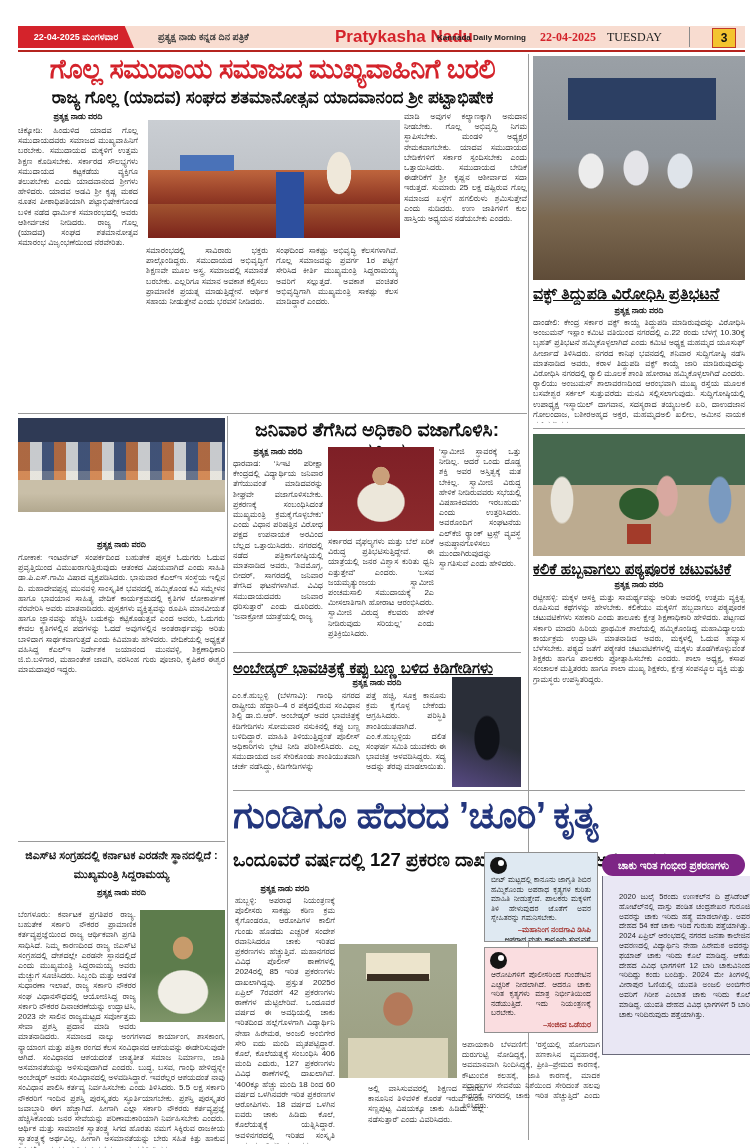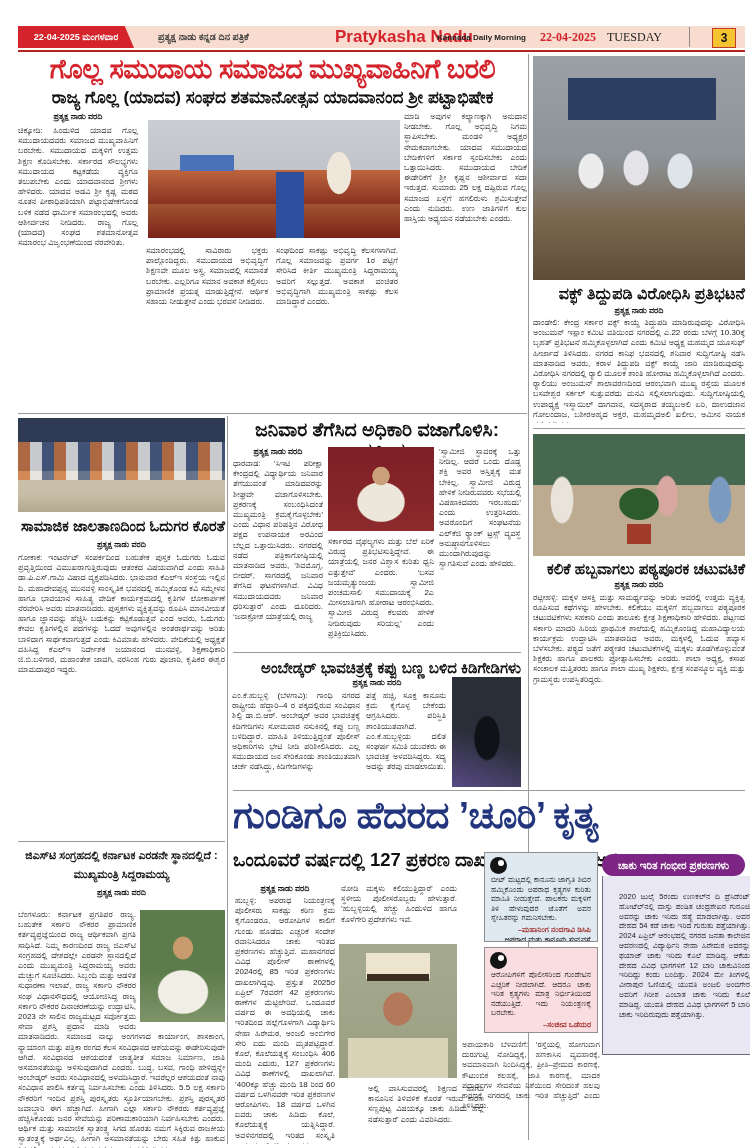--- a/index.html
+++ b/index.html
@@ -28,21 +28,21 @@
   .v-left{left:227px;top:416px;height:728px;}
   .r-center{left:233px;top:652px;width:288px;}
   .r-bottom{left:233px;top:790px;width:512px;}
   .r-waqf{left:533px;top:428px;width:212px;}
   .r-gst{left:18px;top:841px;width:207px;}
   
   .bt{font-size:8px;line-height:10.2px;text-align:justify;color:#1c1c1c;overflow:hidden;}
   .byline{font-size:8px;font-weight:bold;text-align:center;color:#111;}
   .hl-red{color:#d4232b;font-weight:bold;font-size:27px;text-align:center;line-height:30px;letter-spacing:-.5px;}
   .hl-sub{color:#101010;font-weight:bold;font-size:17px;text-align:center;line-height:20px;}
-  .hl-md{color:#101010;font-weight:bold;font-size:15px;text-align:right;line-height:17px;}
+  .hl-md{color:#101010;font-weight:bold;font-size:15px;text-align:left;line-height:17px;text-decoration:underline;}
   .hl-janivara{color:#101010;font-weight:bold;font-size:19px;text-align:center;line-height:21px;}
   .hl-blue{color:#23367d;font-weight:bold;font-size:37px;line-height:44px;letter-spacing:-.5px;}
   .hl-blue-sub{color:#101010;font-weight:bold;font-size:18.5px;text-align:left;line-height:24px;}
   .hl-gst{color:#101010;font-weight:bold;font-size:11px;text-align:center;line-height:19px;}
   
   .ph{position:absolute;background-repeat:no-repeat;background-color:#b9b4a8;}
   .ph-golla{left:148px;top:120px;width:252px;height:118px;
     background-image:
       radial-gradient(closest-side,#efe8da 0 66%,rgba(255,255,255,0) 70%),
       linear-gradient(#2d4f9e,#2d4f9e),
@@ -155,21 +155,20 @@
   <div class="abs hl-md" style="left:533px;top:285px;width:212px;font-size:16px;">ವಕ್ಫ್ ತಿದ್ದುಪಡಿ ವಿರೋಧಿಸಿ ಪ್ರತಿಭಟನೆ</div>
   <div class="abs byline" style="left:533px;top:306px;width:212px;">ಪ್ರತ್ಯಕ್ಷ ನಾಡು ವರದಿ</div>
   <div class="abs bt" style="left:533px;top:318px;width:212px;height:105px;">ದಾಂಡೇಲಿ: ಕೇಂದ್ರ ಸರ್ಕಾರ ವಕ್ಫ್ ಕಾಯ್ದೆ ತಿದ್ದುಪಡಿ ಮಾಡಿರುವುದನ್ನು ವಿರೋಧಿಸಿ ಅಂಜುಮನ್ ಇಸ್ಲಾಂ ಕಮಿಟಿ ವತಿಯಿಂದ ನಗರದಲ್ಲಿ ಎ.22 ರಂದು ಬೆಳಗ್ಗೆ 10.30ಕ್ಕೆ ಬೃಹತ್ ಪ್ರತಿಭಟನೆ ಹಮ್ಮಿಕೊಳ್ಳಲಾಗಿದೆ ಎಂದು ಕಮಿಟಿ ಅಧ್ಯಕ್ಷ ಮಹಮ್ಮದ ಯೂಸುಫ್ ಹೀರ್ಜಾದೆ ತಿಳಿಸಿದರು. ನಗರದ ಕಾನಿಫ ಭವನದಲ್ಲಿ ಶನಿವಾರ ಸುದ್ದಿಗೋಷ್ಠಿ ನಡೆಸಿ ಮಾತನಾಡಿದ ಅವರು, ಕರಾಳ ತಿದ್ದುಪಡಿ ವಕ್ಫ್ ಕಾಯ್ದೆ ಜಾರಿ ಮಾಡಿರುವುದನ್ನು ವಿರೋಧಿಸಿ ನಗರದಲ್ಲಿ ರ‍್ಯಾಲಿ ಮೂಲಕ ಶಾಂತಿ ಹೋರಾಟ ಹಮ್ಮಿಕೊಳ್ಳಲಾಗಿದೆ ಎಂದರು. ರ‍್ಯಾಲಿಯು ಅಂಜುಮನ್ ಶಾಲಾವರಣದಿಂದ ಆರಂಭವಾಗಿ ಮುಖ್ಯ ರಸ್ತೆಯ ಮೂಲಕ ಬಸವೇಶ್ವರ ಸರ್ಕಲ್ ಸುತ್ತುವರೆದು ಮನವಿ ಸಲ್ಲಿಸಲಾಗುವುದು. ಸುದ್ದಿಗೋಷ್ಠಿಯಲ್ಲಿ ಉಪಾಧ್ಯಕ್ಷ ಇಸ್ಮಾಯಿಲ್ ದಾಗವಾನ, ಸದಸ್ಯರಾದ ತಯ್ಯಬಅಲಿ ಏರಿ, ದಾಉದಜಾನ ಗೋಲಂದಾಜ, ಬಶೀರಅಹ್ಮದ ಅಕ್ತರ, ಮಹಮ್ಮದಅಲಿ ಖಲೀಲ, ಅಮೀನ ನಾಯಕ ಮತ್ತಿತರರಿದ್ದರು.</div>
 
   <div class="ph ph-kalike"></div>
   <div class="abs hl-md" style="left:533px;top:560px;width:212px;">ಕಲಿಕೆ ಹಬ್ಬವಾಗಲು ಪಠ್ಯಪೂರಕ ಚಟುವಟಿಕೆ</div>
   <div class="abs byline" style="left:533px;top:580px;width:212px;">ಪ್ರತ್ಯಕ್ಷ ನಾಡು ವರದಿ</div>
   <div class="abs bt" style="left:533px;top:593px;width:212px;height:193px;">ರಟ್ಟೀಹಳ್ಳಿ: ಮಕ್ಕಳ ಆಸಕ್ತಿ ಮತ್ತು ಸಾಮರ್ಥ್ಯವನ್ನು ಅರಿತು ಅವರಲ್ಲಿ ಉತ್ತಮ ವ್ಯಕ್ತಿತ್ವ ರೂಪಿಸುವ ಕಥೆಗಳನ್ನು ಹೇಳಬೇಕು. ಕಲಿಕೆಯು ಮಕ್ಕಳಿಗೆ ಹಬ್ಬವಾಗಲು ಪಠ್ಯಪೂರಕ ಚಟುವಟಿಕೆಗಳು ಸಹಕಾರಿ ಎಂದು ತಾಲೂಕು ಕ್ಷೇತ್ರ ಶಿಕ್ಷಣಾಧಿಕಾರಿ ಹೇಳಿದರು. ಪಟ್ಟಣದ ಸರ್ಕಾರಿ ಮಾದರಿ ಹಿರಿಯ ಪ್ರಾಥಮಿಕ ಶಾಲೆಯಲ್ಲಿ ಹಮ್ಮಿಕೊಂಡಿದ್ದ ಮಹಾವಿದ್ಯಾಲಯ ಕಾರ್ಯಕ್ರಮ ಉದ್ಘಾಟಿಸಿ ಮಾತನಾಡಿದ ಅವರು, ಮಕ್ಕಳಲ್ಲಿ ಓದುವ ಹವ್ಯಾಸ ಬೆಳೆಸಬೇಕು. ಪಠ್ಯದ ಜತೆಗೆ ಪಠ್ಯೇತರ ಚಟುವಟಿಕೆಗಳಲ್ಲಿ ಮಕ್ಕಳು ತೊಡಗಿಕೊಳ್ಳುವಂತೆ ಶಿಕ್ಷಕರು ಹಾಗೂ ಪಾಲಕರು ಪ್ರೋತ್ಸಾಹಿಸಬೇಕು ಎಂದರು. ಶಾಲಾ ಅಧ್ಯಕ್ಷ, ಕಸಾಪ ಸಂಚಾಲಕ ಮತ್ತಿತರರು ಹಾಗೂ ಶಾಲಾ ಮುಖ್ಯ ಶಿಕ್ಷಕರು, ಕ್ಷೇತ್ರ ಸಂಪನ್ಮೂಲ ವ್ಯಕ್ತಿ ಮತ್ತು ಗ್ರಾಮಸ್ಥರು ಉಪಸ್ಥಿತರಿದ್ದರು.</div>
 
   <div class="ph ph-social"></div>
-  <div class="abs hl-md" style="left:18px;top:518px;width:207px;font-size:14.5px;">ಸಾಮಾಜಿಕ ಜಾಲತಾಣದಿಂದ ಓದುಗರ ಕೊರತೆ</div>
   <div class="abs byline" style="left:18px;top:540px;width:207px;">ಪ್ರತ್ಯಕ್ಷ ನಾಡು ವರದಿ</div>
   <div class="abs bt" style="left:18px;top:553px;width:207px;height:283px;">ಗೋಕಾಕ: ಇಂಟರ್ನೆಟ್ ಸಂಪರ್ಕದಿಂದ ಬಹುತೇಕ ಪುಸ್ತಕ ಓದುಗರು ಓದುವ ಪ್ರವೃತ್ತಿಯಿಂದ ವಿಮುಖರಾಗುತ್ತಿರುವುದು ಆತಂಕದ ವಿಷಯವಾಗಿದೆ ಎಂದು ಸಾಹಿತಿ ಡಾ.ಪಿ.ಎಸ್.ಗಾಮಿ ವಿಷಾದ ವ್ಯಕ್ತಪಡಿಸಿದರು. ಭಾನುವಾರ ಕೆಎಲ್‌ಇ ಸಂಸ್ಥೆಯ ಇಲ್ಲಿನ ದಿ. ಮಹಾದೇವಪ್ಪನ್ನ ಮುನವಳ್ಳಿ ಸಾಂಸ್ಕೃತಿಕ ಭವನದಲ್ಲಿ ಹಮ್ಮಿಕೊಂಡ ಕವಿ ಸಮ್ಮೇಳನ ಹಾಗೂ ಭಾವಯಾನ ಸಾಹಿತ್ಯ ವೇದಿಕೆ ಕಾರ್ಯಕ್ರಮದಲ್ಲಿ ಕೃತಿಗಳ ಲೋಕಾರ್ಪಣೆ ನೆರವೇರಿಸಿ ಅವರು ಮಾತನಾಡಿದರು. ಪುಸ್ತಕಗಳು ವ್ಯಕ್ತಿತ್ವವನ್ನು ರೂಪಿಸಿ ಮಾನವೀಯತೆ ಹಾಗೂ ಜ್ಞಾನವನ್ನು ಹೆಚ್ಚಿಸಿ ಬದುಕನ್ನು ಕಟ್ಟಿಕೊಡುತ್ತವೆ ಎಂದ ಅವರು, ಓದುಗರು ಕೇವಲ ಕೃತಿಗಳಲ್ಲಿನ ಪದಗಳನ್ನು ಓದದೆ ಅವುಗಳಲ್ಲಿನ ಅಂತರಾರ್ಥವನ್ನು ಅರಿತು ಬಾಳಿದಾಗ ಸಾರ್ಥಕವಾಗುತ್ತದೆ ಎಂದು ಕಿವಿಮಾತು ಹೇಳಿದರು. ವೇದಿಕೆಯಲ್ಲಿ ಅಧ್ಯಕ್ಷತೆ ವಹಿಸಿದ್ದ ಕೆಎಲ್‌ಇ ನಿರ್ದೇಶಕ ಜಯಾನಂದ ಮುನವಳ್ಳಿ, ಶಿಕ್ಷಣಾಧಿಕಾರಿ ಜಿ.ಬಿ.ಬಳಿಗಾರ, ಮಹಾಂತೇಶ ಜಾವಗಿ, ನರಸಿಂಹ ಗುರು ಪೂಜಾರಿ, ಕೃಷಿಕರ ಈಶ್ವರ ಮಾಮದಾಪುರ ಇದ್ದರು.</div>
 
   <div class="abs hl-janivara" style="left:233px;top:419px;width:288px;">ಜನಿವಾರ ತೆಗೆಸಿದ ಅಧಿಕಾರಿ ವಜಾಗೊಳಿಸಿ: ಅರವಿಂದ</div>
   <div class="abs byline" style="left:233px;top:447px;width:90px;">ಪ್ರತ್ಯಕ್ಷ ನಾಡು ವರದಿ</div>
   <div class="abs bt" style="left:233px;top:459px;width:90px;height:190px;">ಧಾರವಾಡ: ‘ಸಿಇಟಿ ಪರೀಕ್ಷಾ ಕೇಂದ್ರದಲ್ಲಿ ವಿದ್ಯಾರ್ಥಿಯ ಜನಿವಾರ ತೆಗೆಯುವಂತೆ ಮಾಡಿದವರನ್ನು ಶೀಘ್ರವೇ ವಜಾಗೊಳಿಸಬೇಕು. ಪ್ರಕರಣಕ್ಕೆ ಸಂಬಂಧಿಸಿದಂತೆ ಮುಖ್ಯಮಂತ್ರಿ ಕ್ರಮಕೈಗೊಳ್ಳಬೇಕು’ ಎಂದು ವಿಧಾನ ಪರಿಷತ್ತಿನ ವಿರೋಧ ಪಕ್ಷದ ಉಪನಾಯಕ ಅರವಿಂದ ಬೆಲ್ಲದ ಒತ್ತಾಯಿಸಿದರು. ನಗರದಲ್ಲಿ ನಡೆದ ಪತ್ರಿಕಾಗೋಷ್ಠಿಯಲ್ಲಿ ಮಾತನಾಡಿದ ಅವರು, ‘ಶಿವಮೊಗ್ಗ, ಬೀದರ್, ಸಾಗರದಲ್ಲಿ ಜನಿವಾರ ತೆಗೆಸಿದ ಘಟನೆಗಳಾಗಿವೆ. ವಿವಿಧ ಸಮುದಾಯದವರು ಜನಿವಾರ ಧರಿಸುತ್ತಾರೆ’ ಎಂದು ದೂರಿದರು. ‘ಜನಾಕ್ರೋಶ ಯಾತ್ರೆಯಲ್ಲಿ ರಾಜ್ಯ</div>
   <div class="ph ph-janivara"></div>
   <div class="abs bt" style="left:328px;top:537px;width:106px;height:112px;">ಸರ್ಕಾರದ ವೈಫಲ್ಯಗಳು ಮತ್ತು ಬೆಲೆ ಏರಿಕೆ ವಿರುದ್ಧ ಪ್ರತಿಭಟಿಸುತ್ತಿದ್ದೇವೆ. ಈ ಯಾತ್ರೆಯಲ್ಲಿ ಜನರ ವಿಶ್ವಾಸ ಕುರಿತು ಧ್ವನಿ ಎತ್ತುತ್ತೇವೆ’ ಎಂದರು. ‘ಬಸವ ಜಯಮೃತ್ಯುಂಜಯ ಸ್ವಾಮೀಜಿ ಪಂಚಮಸಾಲಿ ಸಮುದಾಯಕ್ಕೆ 2ಎ ಮೀಸಲಾತಿಗಾಗಿ ಹೋರಾಟ ಆರಂಭಿಸಿದರು. ಸ್ವಾಮೀಜಿ ವಿರುದ್ಧ ಕೆಲವರು ಹೇಳಿಕೆ ನೀಡಿರುವುದು ಸರಿಯಲ್ಲ’ ಎಂದು ಪ್ರತಿಕ್ರಿಯಿಸಿದರು.</div>
   <div class="abs bt" style="left:439px;top:447px;width:82px;height:202px;">‘ಸ್ವಾಮೀಜಿ ಸ್ಥಾವರಕ್ಕೆ ಒತ್ತು ನೀಡಿಲ್ಲ. ಆದರೆ ಒಂದು ದೊಡ್ಡ ಶಕ್ತಿ ಅವರ ಅಸ್ತಿತ್ವಕ್ಕೆ ಮತ ಬೇಕಿಲ್ಲ. ಸ್ವಾಮೀಜಿ ವಿರುದ್ಧ ಹೇಳಿಕೆ ನೀಡಿರುವವರು ಸಭೆಯಲ್ಲಿ ವಿಷಹಾಕಿದವರು ಇರಬಹುದು’ ಎಂದು ಉತ್ತರಿಸಿದರು. ಅವರೊಂದಿಗೆ ಸಂಘಟನೆಯ ಎಲ್‌ಕೆಜಿ ರ‍್ಯಾಂಕ್ ಟ್ರಸ್ಟ್ ವ್ಯವಸ್ಥೆ ಅನುಷ್ಠಾನಗೊಳಿಸಲು ಮುಂದಾಗಿರುವುದನ್ನು ಸ್ವಾಗತಿಸುವೆ ಎಂದು ಹೇಳಿದರು.</div>
 
@@ -182,21 +181,20 @@
   <div class="abs hl-gst" style="left:18px;top:846px;width:207px;">ಜಿಎಸ್‌ಟಿ ಸಂಗ್ರಹದಲ್ಲಿ ಕರ್ನಾಟಕ ಎರಡನೇ ಸ್ಥಾನದಲ್ಲಿದೆ : ಮುಖ್ಯಮಂತ್ರಿ ಸಿದ್ದರಾಮಯ್ಯ</div>
   <div class="abs byline" style="left:18px;top:888px;width:207px;">ಪ್ರತ್ಯಕ್ಷ ನಾಡು ವರದಿ</div>
   <div class="abs bt" style="left:18px;top:910px;width:207px;height:243px;">
     <span class="ph-cm"></span><span>ಬೆಂಗಳೂರು: ಕರ್ನಾಟಕ ಪ್ರಗತಿಪರ ರಾಜ್ಯ. ಬಹುತೇಕ ಸರ್ಕಾರಿ ನೌಕರರ ಪ್ರಾಮಾಣಿಕ ಕರ್ತವ್ಯಪ್ರಜ್ಞೆಯಿಂದ ರಾಜ್ಯ ಆರ್ಥಿಕವಾಗಿ ಪ್ರಗತಿ ಸಾಧಿಸಿದೆ. ನಿಮ್ಮ ಕಾರಣದಿಂದ ರಾಜ್ಯ ಜಿಎಸ್‌ಟಿ ಸಂಗ್ರಹದಲ್ಲಿ ದೇಶದಲ್ಲೇ ಎರಡನೇ ಸ್ಥಾನದಲ್ಲಿದೆ ಎಂದು ಮುಖ್ಯಮಂತ್ರಿ ಸಿದ್ದರಾಮಯ್ಯ ಅವರು ಮೆಚ್ಚುಗೆ ಸೂಚಿಸಿದರು. ಸಿಬ್ಬಂದಿ ಮತ್ತು ಆಡಳಿತ ಸುಧಾರಣಾ ಇಲಾಖೆ, ರಾಜ್ಯ ಸರ್ಕಾರಿ ನೌಕರರ ಸಂಘ ವಿಧಾನಸೌಧದಲ್ಲಿ ಆಯೋಜಿಸಿದ್ದ ರಾಜ್ಯ ಸರ್ಕಾರಿ ನೌಕರರ ದಿನಾಚರಣೆಯನ್ನು ಉದ್ಘಾಟಿಸಿ, 2023 ನೇ ಸಾಲಿನ ರಾಜ್ಯಮಟ್ಟದ ಸರ್ವೋತ್ತಮ ಸೇವಾ ಪ್ರಶಸ್ತಿ ಪ್ರದಾನ ಮಾಡಿ ಅವರು ಮಾತನಾಡಿದರು. ಸಮಾಜದ ನಾಲ್ಕು ಅಂಗಗಳಾದ ಕಾರ್ಯಾಂಗ, ಶಾಸಕಾಂಗ, ನ್ಯಾಯಾಂಗ ಮತ್ತು ಪತ್ರಿಕಾ ರಂಗದ ಕೆಲಸ ಸಂವಿಧಾನದ ಆಶಯವನ್ನು ಈಡೇರಿಸುವುದೇ ಆಗಿದೆ. ಸಂವಿಧಾನದ ಆಶಯದಂತೆ ಜಾತ್ಯತೀತ ಸಮಾಜ ನಿರ್ಮಾಣ, ಜಾತಿ ಅಸಮಾನತೆಯನ್ನು ಅಳಿಸುವುದಾಗಿದೆ ಎಂದರು. ಬುದ್ಧ, ಬಸವ, ಗಾಂಧಿ ಹೇಳಿದ್ದನ್ನೇ ಅಂಬೇಡ್ಕರ್ ಅವರು ಸಂವಿಧಾನದಲ್ಲಿ ಅಳವಡಿಸಿದ್ದಾರೆ. ಇವರೆಲ್ಲರ ಆಶಯದಂತೆ ನಾವು ಸಂವಿಧಾನ ಪಾಲಿಸಿ ಕರ್ತವ್ಯ ನಿರ್ವಹಿಸಬೇಕು ಎಂದು ತಿಳಿಸಿದರು. 5.5 ಲಕ್ಷ ಸರ್ಕಾರಿ ನೌಕರರಿಗೆ ಇಂದಿನ ಪ್ರಶಸ್ತಿ ಪುರಸ್ಕೃತರು ಸ್ಫೂರ್ತಿಯಾಗಬೇಕು. ಪ್ರಶಸ್ತಿ ಪುರಸ್ಕೃತರ ಜವಾಬ್ದಾರಿ ಈಗ ಹೆಚ್ಚಾಗಿದೆ. ಹೀಗಾಗಿ ಎಲ್ಲಾ ಸರ್ಕಾರಿ ನೌಕರರು ಕರ್ತವ್ಯಪ್ರಜ್ಞೆ ಹೆಚ್ಚಿಸಿಕೊಂಡು ಜನರ ಸೇವೆಯನ್ನು ಪರಿಣಾಮಕಾರಿಯಾಗಿ ನಿರ್ವಹಿಸಬೇಕು ಎಂದರು. ಆರ್ಥಿಕ ಮತ್ತು ಸಾಮಾಜಿಕ ಸ್ವಾತಂತ್ರ್ಯ ಸಿಗದ ಹೊರತು ನಮಗೆ ಸಿಕ್ಕಿರುವ ರಾಜಕೀಯ ಸ್ವಾತಂತ್ರ್ಯಕ್ಕೆ ಅರ್ಥವಿಲ್ಲ. ಹೀಗಾಗಿ ಅಸಮಾನತೆಯನ್ನು ಬೇರು ಸಹಿತ ಕಿತ್ತು ಹಾಕುವ ದಿಕ್ಕಿನಲ್ಲಿ ನಾವು ಕರ್ತವ್ಯ ನಿರ್ವಹಿಸಬೇಕು ಎಂದು ಕರೆ ನೀಡಿದರು.</span>
   </div>
 
   <div class="abs hl-blue" style="left:233px;top:794px;width:512px;">ಗುಂಡಿಗೂ ಹೆದರದ ’ಚೂರಿ’ ಕೃತ್ಯ</div>
   <div class="abs hl-blue-sub" style="left:233px;top:848px;width:512px;">ಒಂದೂವರೆ ವರ್ಷದಲ್ಲಿ 127 ಪ್ರಕರಣ ದಾಖಲು; 406 ಮಂದಿ ಆರೋಪಿಗಳು</div>
   <div class="abs byline" style="left:237px;top:884px;width:96px;">ಪ್ರತ್ಯಕ್ಷ ನಾಡು ವರದಿ</div>
   <div class="abs bt" style="left:235px;top:896px;width:100px;height:248px;">ಹುಬ್ಬಳ್ಳಿ: ಅಪರಾಧ ನಿಯಂತ್ರಣಕ್ಕೆ ಪೊಲೀಸರು ಸಾಕಷ್ಟು ಕಠಿಣ ಕ್ರಮ ಕೈಗೊಂಡರೂ, ಆರೋಪಿಗಳ ಕಾಲಿಗೆ ಗುಂಡು ಹೊಡೆದು ಎಚ್ಚರಿಕೆ ಸಂದೇಶ ರವಾನಿಸಿದರೂ ಚಾಕು ಇರಿತದ ಪ್ರಕರಣಗಳು ಹೆಚ್ಚುತ್ತಿವೆ. ಮಹಾನಗರದ ವಿವಿಧ ಪೊಲೀಸ್ ಠಾಣೆಗಳಲ್ಲಿ 2024ರಲ್ಲಿ 85 ಇರಿತ ಪ್ರಕರಣಗಳು ದಾಖಲಾಗಿದ್ದವು. ಪ್ರಸ್ತುತ 2025ರ ಏಪ್ರಿಲ್ 7ರವರೆಗೆ 42 ಪ್ರಕರಣಗಳು ಠಾಣೆಗಳ ಮೆಟ್ಟಿಲೇರಿವೆ. ಒಂದೂವರೆ ವರ್ಷದ ಈ ಅವಧಿಯಲ್ಲಿ ಚಾಕು ಇರಿತದಿಂದ ಹಲ್ಲೆಗೊಳಗಾಗಿ ವಿದ್ಯಾರ್ಥಿನಿ ನೇಹಾ ಹಿರೇಮಠ, ಅಂಜಲಿ ಅಂಬಿಗೇರ ಸೇರಿ ಐದು ಮಂದಿ ಮೃತಪಟ್ಟಿದ್ದಾರೆ. ಕೊಲೆ, ಕೊಲೆಯತ್ನಕ್ಕೆ ಸಂಬಂಧಿಸಿ 406 ಮಂದಿ ಎದುರು, 127 ಪ್ರಕರಣಗಳು ವಿವಿಧ ಠಾಣೆಗಳಲ್ಲಿ ದಾಖಲಾಗಿವೆ. ‘400ಕ್ಕೂ ಹೆಚ್ಚು ಮಂದಿ 18 ರಿಂದ 60 ವರ್ಷದ ಒಳಗಿನವರೇ ಇರಿತ ಪ್ರಕರಣಗಳ ಆರೋಪಿಗಳು. 18 ವರ್ಷದ ಒಳಗಿನ ಐವರು ಚಾಕು ಹಿಡಿದು ಕೊಲೆ, ಕೊಲೆಯತ್ನಕ್ಕೆ ಯತ್ನಿಸಿದ್ದಾರೆ. ಅವಳಿನಗರದಲ್ಲಿ ಇರಿತದ ಸಂಸ್ಕೃತಿ ಸಾಮಾನ್ಯವಾಗಿದ್ದರಿಂದ, ಅದನ್ನು</div>
-  <div class="abs bt" style="left:341px;top:884px;width:116px;height:56px;">ನೋಡಿ ಮಕ್ಕಳು ಕಲಿಯುತ್ತಿದ್ದಾರೆ’ ಎಂದು ಸ್ಥಳೀಯ ಪೊಲೀಸರೊಬ್ಬರು ಹೇಳುತ್ತಾರೆ. ‘ಹುಬ್ಬಳ್ಳಿಯಲ್ಲಿ ಹೆಚ್ಚು ಹಿಂದುಳಿದ ಹಾಗೂ ಕೊಳೆಗೇರಿ ಪ್ರದೇಶಗಳು ಇವೆ.</div>
   <div class="ph ph-officer"></div>
   <div class="abs bt" style="left:341px;top:1084px;width:116px;height:60px;margin-left:27px;">ಅಲ್ಲಿ ವಾಸಿಸುವವರಲ್ಲಿ ಶಿಕ್ಷಣದ ಹಾಗೂ ಕಾನೂನಿನ ತಿಳಿವಳಿಕೆ ಕೊರತೆ ಇರುವ ಕಾರಣ ಸಣ್ಣಪುಟ್ಟ ವಿಷಯಕ್ಕೂ ಚಾಕು ಹಿಡಿದು ಹಲ್ಲೆ ನಡೆಸುತ್ತಾರೆ’ ಎಂದು ವಿವರಿಸಿದರು.</div>
   <div class="abs bt" style="left:462px;top:1040px;width:138px;height:104px;font-size:7.8px;">ಅಪಾಯಕಾರಿ ಬೆಳವಣಿಗೆ: ‘ರಸ್ತೆಯಲ್ಲಿ ಹೋಗುವಾಗ ದುರುಗುಟ್ಟಿ ನೋಡಿದ್ದಕ್ಕೆ, ಹಣಕಾಸಿನ ವ್ಯವಹಾರಕ್ಕೆ, ಅವಮಾನವಾಗಿ ನಿಂದಿಸಿದ್ದಕ್ಕೆ, ಪ್ರೀತಿ–ಪ್ರೇಮದ ಕಾರಣಕ್ಕೆ, ಕೌಟುಂಬಿಕ ಕಲಹಕ್ಕೆ, ಜಾತಿ ಕಾರಣಕ್ಕೆ, ಮಾದಕ ಪದಾರ್ಥಗಳ ಸೇವನೆಯ ನಿಶೆಯಿಂದ ಸೇರಿದಂತೆ ಹಲವು ಕಾರಣಕ್ಕೆ ನಗರದಲ್ಲಿ ಚಾಕು ಇರಿತ ಹೆಚ್ಚುತ್ತಿದೆ’ ಎಂದು ತಿಳಿಸಿದರು.</div>
 
   <div class="abs qbox qbox-blue">
     <span class="qicon"></span>
     <span>ಬೀಟ್ ಮಟ್ಟದಲ್ಲಿ ಕಾನೂನು ಜಾಗೃತಿ ಶಿಬಿರ ಹಮ್ಮಿಕೊಂಡು ಅಪರಾಧ ಕೃತ್ಯಗಳ ಕುರಿತು ಮಾಹಿತಿ ನೀಡುತ್ತೇವೆ. ಪಾಲಕರು ಮಕ್ಕಳಿಗೆ ತಿಳಿ ಹೇಳುವುದರ ಜೊತೆಗೆ ಅವರ ಸ್ನೇಹಿತರನ್ನು ಗಮನಿಸಬೇಕು.</span>
     <span class="qauthor">–ಮಹಾನಿಂಗ ನಂದಗಾವಿ ಡಿಸಿಪಿ</span>
     <span class="qrole">ಅಪರಾಧ ಮತ್ತು ಕಾನೂನು ಸುವ್ಯವಸ್ಥೆ</span>
   </div>

